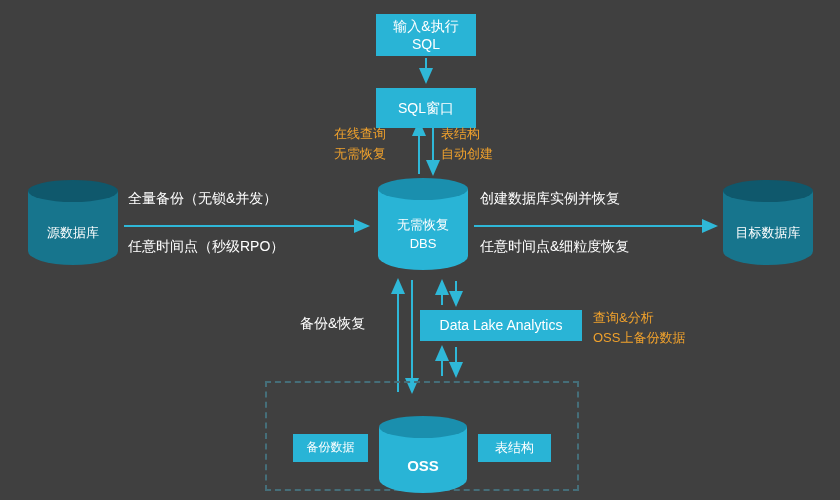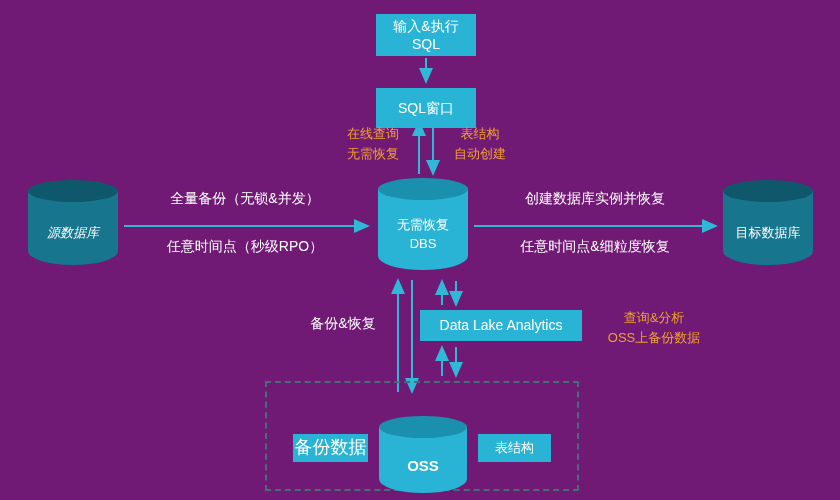--- a/index.html
+++ b/index.html
@@ -1,18 +1,18 @@
 <!DOCTYPE html>
 <html><head>
 <meta charset="utf-8">
 <style>
   html, body { margin:0; padding:0; background:#1e1e1e; }
   #canvas {
     position:relative; width:840px; height:500px; overflow:hidden;
-    background:#701a75;
+    background:#404040;
     font-family:"Liberation Sans","DejaVu Sans",sans-serif;
   }
   .arrows { position:absolute; left:0; top:0; pointer-events:none; }
   .arrows line { stroke:#2fb8d8; stroke-width:2; }
 
   .tbox {
     position:absolute; background:#29b4d6; color:#fff;
     display:flex; flex-direction:column; align-items:center; justify-content:center;
     font-size:14px; line-height:1.3; text-align:center;
   }
@@ -25,21 +25,21 @@
   .bright .cyl-body { background:#29b4d6; }
   .dark .cyl-top    { background:#0f586c; }
   .dark .cyl-body   { background:#17758d; }
   .cyl-label {
     position:absolute; left:0; right:0; top:22px; bottom:0; z-index:3;
     display:flex; flex-direction:column; align-items:center; justify-content:center;
     color:#fff; font-size:13px; line-height:1.45; text-align:center;
   }
   .oss-label { font-size:15px; font-weight:bold; }
 
-  .edge-label { position:absolute; color:#fff; font-size:14px; text-align:center; }
+  .edge-label { position:absolute; color:#fff; font-size:14px; text-align:left; }
   .orange { color:#f0a12c; font-size:13px; line-height:1.55; }
   .orange span { display:block; }
 
   .dashed-box {
     position:absolute; border:2px dashed #456e79; background:transparent;
   }
 </style>
 </head>
 <body>
 
@@ -75,21 +75,21 @@
 
   <div class="edge-label orange" style="left:334px; top:124px; width:78px;">
     <span>在线查询</span>
     <span>无需恢复</span>
   </div>
   <div class="edge-label orange" style="left:441px; top:124px; width:78px;">
     <span>表结构</span>
     <span>自动创建</span>
   </div>
 
-  <div class="cylinder dark" style="left:28px; top:180px; width:90px; height:85px;font-style:italic;">
+  <div class="cylinder dark" style="left:28px; top:180px; width:90px; height:85px;">
     <div class="cyl-top"></div>
     <div class="cyl-body"></div>
     <div class="cyl-label">
       <span>源数据库</span>
     </div>
   </div>
 
   <div class="cylinder bright" style="left:378px; top:178px; width:90px; height:92px;">
     <div class="cyl-top"></div>
     <div class="cyl-body"></div>
@@ -118,21 +118,21 @@
     <span>Data Lake Analytics</span>
   </div>
 
   <div class="edge-label orange" style="left:593px; top:308px; width:122px;">
     <span>查询&amp;分析</span>
     <span>OSS上备份数据</span>
   </div>
 
   <div class="dashed-box" style="left:265px; top:381px; width:310px; height:106px;"></div>
 
-  <div class="tbox" style="left:293px; top:434px; width:75px; height:28px; font-size:18px;">
+  <div class="tbox" style="left:293px; top:434px; width:75px; height:28px; font-size:12px;">
     <span>备份数据</span>
   </div>
 
   <div class="cylinder bright" style="left:379px; top:397px; width:88px; height:77px;margin-top:19px;">
     <div class="cyl-top"></div>
     <div class="cyl-body"></div>
     <div class="cyl-label oss-label">
       <span>OSS</span>
     </div>
   </div>

